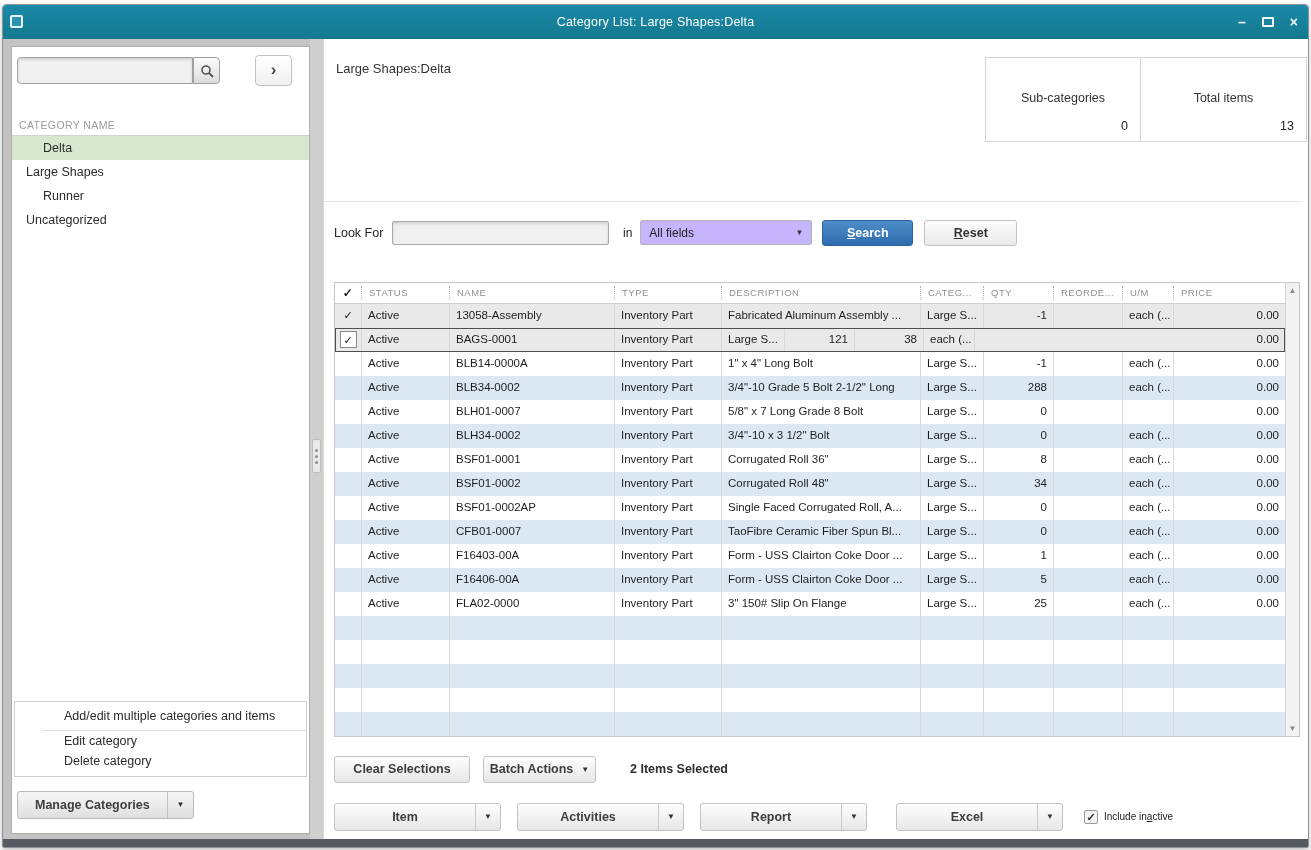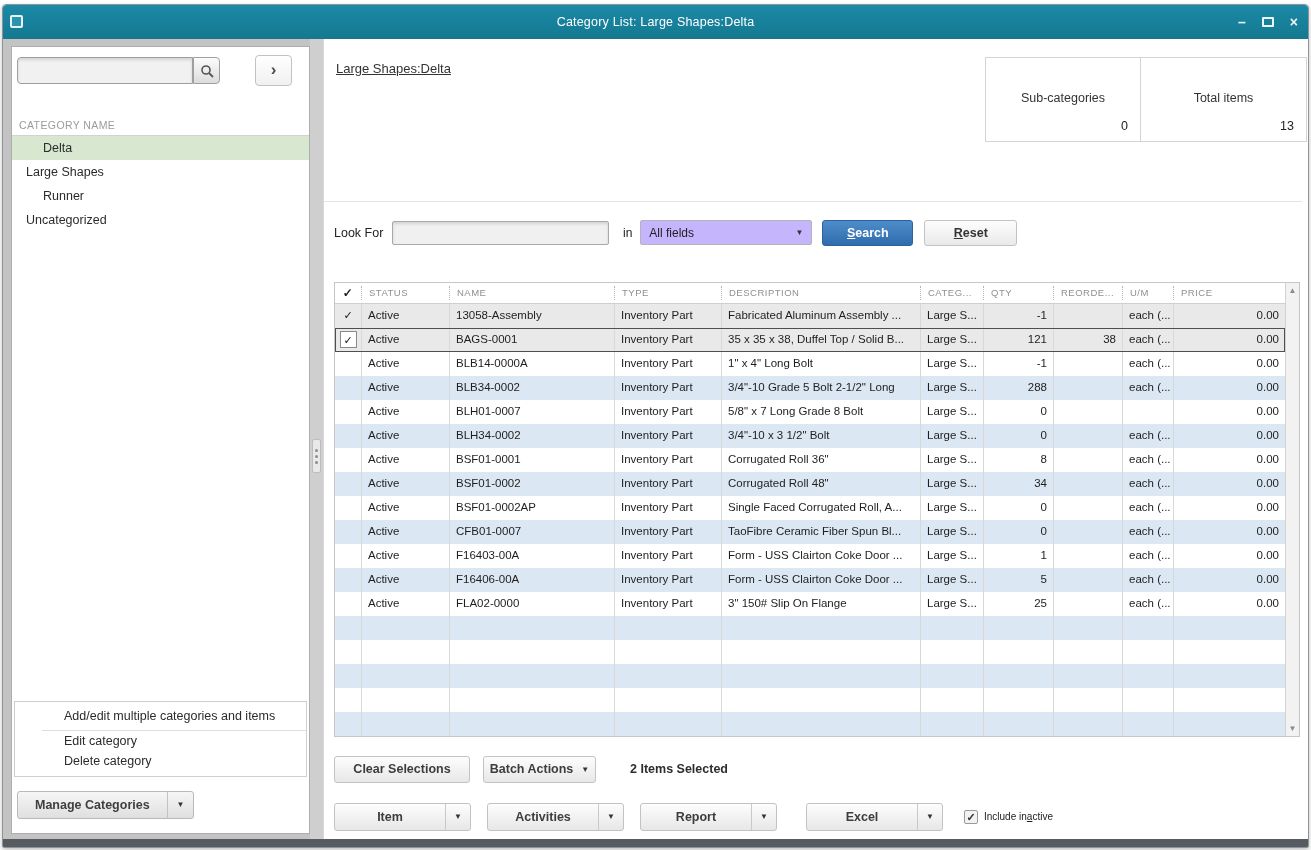--- a/index.html
+++ b/index.html
@@ -50,21 +50,21 @@
   .manage-btn .lbl { flex:1; padding-left:17px; font-size:12.5px; font-weight:bold; color:#3f3f3f; }
   .manage-btn .arrow { width:26px; text-align:center; font-size:8px; color:#333; border-left:1px solid #c2c2c2; line-height:26px; }
   
   .splitter { position:absolute; right:0; top:0; width:13px; height:100%; background:#cfcfcf; }
   .grip { position:absolute; left:2px; top:400px; width:9px; height:34px; background:#e9e9e9;
     border:1px solid #bdbdbd; border-radius:2px; display:flex; flex-direction:column;
     align-items:center; justify-content:center; gap:3px; }
   .grip i { width:3px; height:3px; background:#8d8d8d; border-radius:50%; }
   
   .main-panel { position:relative; flex:1; background:#ffffff; border-left:1px solid #d9d9d9; }
-  .page-title { position:absolute; left:12px; top:22px; font-size:13px; color:#333;text-decoration:underline; }
+  .page-title { position:absolute; left:12px; top:22px; font-size:13px; color:#333; }
   .stats-box { position:absolute; left:661px; top:18px; width:322px; height:85px;
     border:1px solid #d4d4d4; display:flex; background:#fff; }
   .stat-cell { display:flex; flex-direction:column; justify-content:flex-end; padding:0 12px 8px 12px; }
   .stat-cell.c1 { width:155px; border-right:1px solid #d4d4d4; }
   .stat-cell.c2 { flex:1; }
   .stat-label { text-align:center; font-size:12.5px; color:#333; margin-bottom:14px; }
   .stat-value { text-align:right; font-size:12.5px; color:#222; }
   .hdr-divider { position:absolute; left:0; right:6px; top:162px; border-top:1px solid #e4e4e4; }
   
   .lookfor-row { position:absolute; left:10px; top:180px; height:27px; display:flex; align-items:center; }
@@ -111,21 +111,21 @@
   
   .select-bar { position:absolute; left:10px; top:716px; height:28px; display:flex; align-items:center; }
   .btn-plain { height:27px; border:1px solid #c3c3c3; border-radius:3px;
     background:linear-gradient(#fdfdfd,#e7e7e7); color:#3d3d3d; font-size:12.5px; font-weight:bold;
     display:flex; align-items:center; justify-content:center; }
   .btn-clear { width:136px; }
   .btn-batch { width:113px; margin-left:13px; }
   .btn-batch .arrow, .dd-btn .arrow { font-size:8px; color:#333; margin-left:8px; }
   .sel-count { margin-left:34px; font-size:12.5px; font-weight:bold; color:#2e2e2e; }
   .actions-bar { position:absolute; left:10px; top:763px; height:29px; display:flex; align-items:center; }
-  .dd-btn { width:137px; height:28px; border:1px solid #c3c3c3; border-radius:3px;
+  .dd-btn { width:167px; height:28px; border:1px solid #c3c3c3; border-radius:3px;
     background:linear-gradient(#fdfdfd,#e7e7e7); display:flex; align-items:center; }
   .dd-btn .lbl { flex:1; text-align:center; font-size:12.5px; font-weight:bold; color:#3d3d3d; }
   .dd-btn .arr-box { width:25px; height:100%; border-left:1px solid #c9c9c9; display:flex;
     align-items:center; justify-content:center; font-size:8px; color:#333; }
   .dd-gap { width:16px; } .dd-gap-lg { width:29px; }
   .inactive-wrap { display:flex; align-items:center; margin-left:21px; }
   .chk { width:14px; height:14px; border:1px solid #9a9a9a; background:#f2f2f2; border-radius:2px;
     font-size:11px; line-height:13px; text-align:center; color:#333; font-weight:bold; }
   .inactive-lbl { margin-left:6px; font-size:10px; color:#222; }
   .bottom-strip { position:absolute; left:0; right:0; bottom:0; height:8px; background:#565b61; }
@@ -240,21 +240,20 @@
                 <div class="gc c-qty num">-1</div>
                 <div class="gc c-reorder num"></div>
                 <div class="gc c-um">each (...</div>
                 <div class="gc c-price num">0.00</div>
               </div>
               <div class="grid-row alt selected focused">
                 <div class="gc gc-check"><span class="check-box">✓</span></div>
                 <div class="gc c-status">Active</div>
                 <div class="gc c-name">BAGS-0001</div>
                 <div class="gc c-type">Inventory Part</div>
-                <div class="gc c-desc">35 x 35 x 38, Duffel Top / Solid B...</div>
                 <div class="gc c-categ">Large S...</div>
                 <div class="gc c-qty num">121</div>
                 <div class="gc c-reorder num">38</div>
                 <div class="gc c-um">each (...</div>
                 <div class="gc c-price num">0.00</div>
               </div>
               <div class="grid-row">
                 <div class="gc gc-check"></div>
                 <div class="gc c-status">Active</div>
                 <div class="gc c-name">BLB14-0000A</div>

